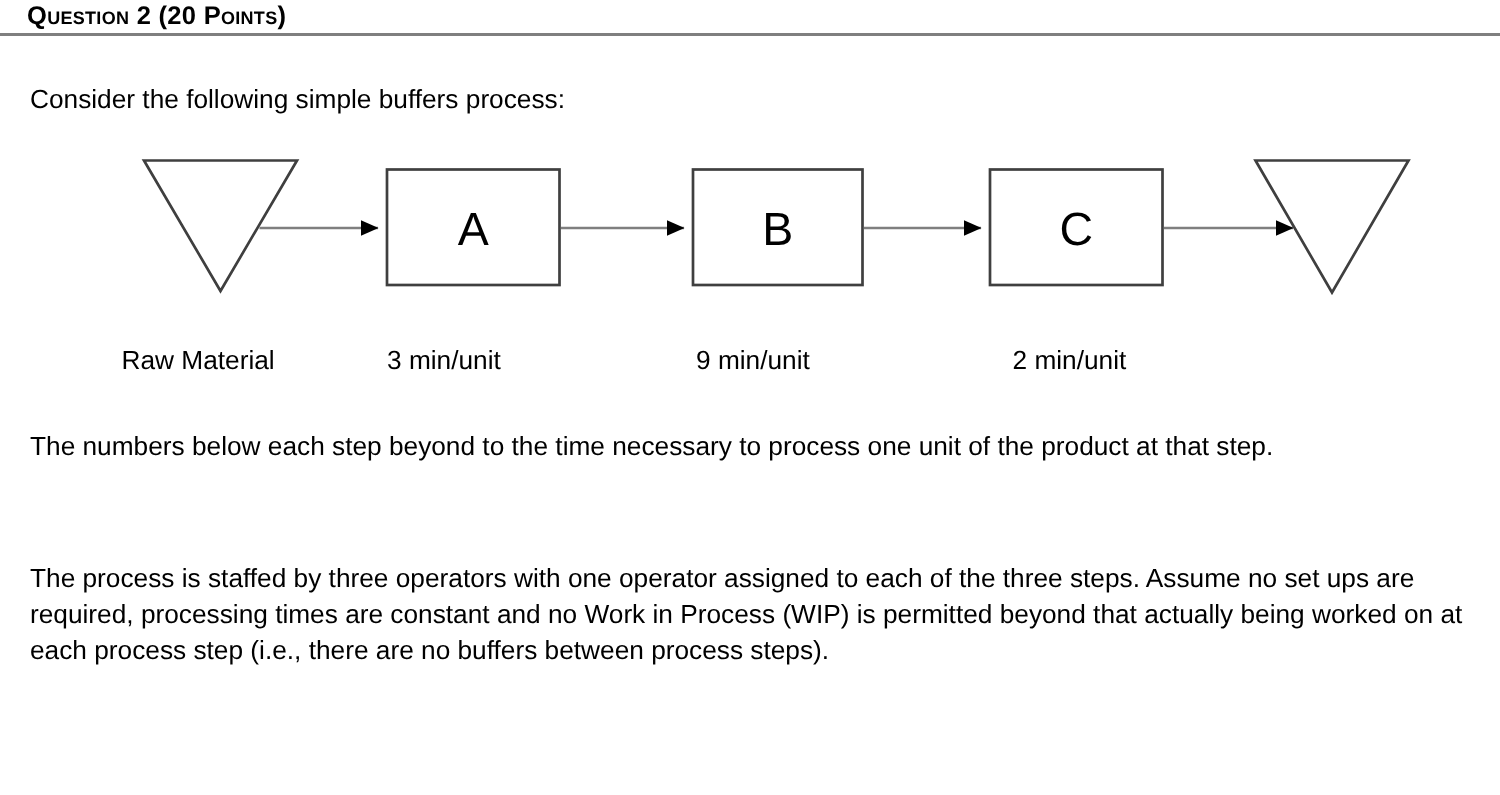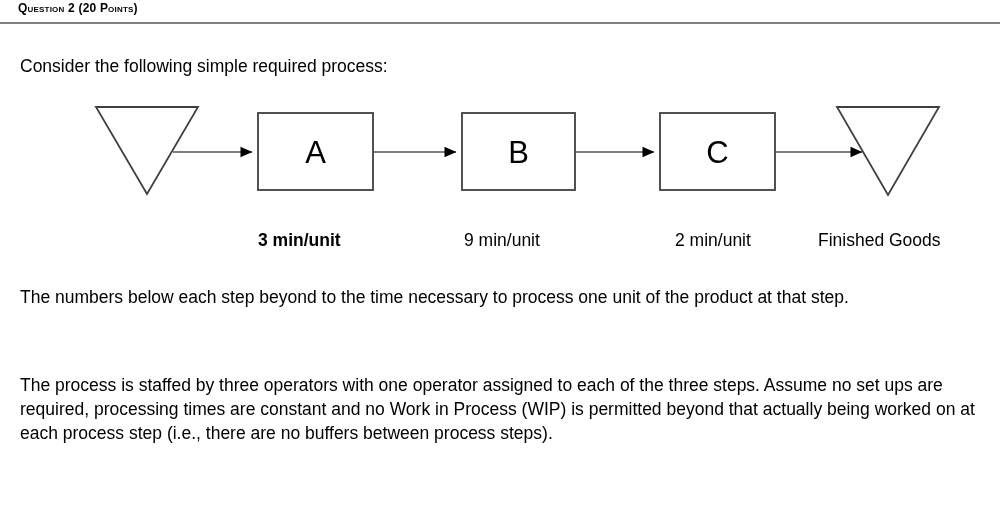--- a/index.html
+++ b/index.html
@@ -17,21 +17,21 @@
     -webkit-font-smoothing: antialiased;
   }
 
   
   .q-title {
     position: absolute;
     left: 18px;
     top: 1px;
     font-family: "Liberation Sans", sans-serif;
     font-weight: bold;
-    font-size: 12px;
+    font-size: 17px;
     font-variant: small-caps;
     letter-spacing: 0.2px;
     color: #000000;
     white-space: nowrap;
   }
   .title-rule {
     position: absolute;
     left: 0px;
     top: 22px;
     width: 1000px;
@@ -74,39 +74,39 @@
   .caption {
     position: absolute;
     top: 0px;
     font-family: "Liberation Sans", sans-serif;
     font-size: 17.5px;
     line-height: 24px;
     color: #000000;
     white-space: nowrap;
   }
   .cap-raw   { left: 81px; }
-  .cap-a     { left: 258px; font-weight: bold; }
+  .cap-a     { left: 258px; }
   .cap-b     { left: 464px; }
   .cap-c     { left: 675px; text-align: right; }
   .cap-fin   { left: 818px; }
 
   .box-letter {
     font-family: "Liberation Sans", sans-serif;
     font-size: 31px;
     fill: #000000;
   }
 </style>
 </head>
 <body>
 
 <div class="q-title">Question 2 (20 Points)</div>
 
 <div class="title-rule"></div>
 
-<div class="para para-intro">Consider the following simple required process:</div>
+<div class="para para-intro">Consider the following simple buffers process:</div>
 
 <div class="diagram">
   <svg width="1000" height="160" viewBox="0 0 1000 160" xmlns="http://www.w3.org/2000/svg">
 
     <defs>
       <marker id="arrowhead" markerWidth="7" markerHeight="7" refX="6.4" refY="3.1" orient="auto" markerUnits="strokeWidth">
         <path d="M0,0.2 L6.6,3.1 L0,6.0 z" fill="#000000"></path>
       </marker>
     </defs>
 
@@ -128,21 +128,21 @@
     <text class="box-letter" x="717.5" y="68" text-anchor="middle">C</text>
 
     <line x1="776" y1="57" x2="862" y2="57" stroke="#7f7f7f" stroke-width="1.8" marker-end="url(#arrowhead)"></line>
 
     <polygon points="837,12 939,12 888,100" fill="#ffffff" stroke="#3f3f3f" stroke-width="1.8"></polygon>
 
   </svg>
 </div>
 
 <div class="captions">
+  <div class="caption cap-raw">Raw Material</div>
   <div class="caption cap-a">3 min/unit</div>
   <div class="caption cap-b">9 min/unit</div>
   <div class="caption cap-c">2 min/unit</div>
-  <div class="caption cap-fin">Finished Goods</div>
 </div>
 
 <div class="para para-numbers">The numbers below each step beyond to the time necessary to process one unit of the product at that step.</div>
 
 <div class="para para-staffing">The process is staffed by three operators with one operator assigned to each of the three steps. Assume no set ups are required, processing times are constant and no Work in Process (WIP) is permitted beyond that actually being worked on at each process step (i.e., there are no buffers between process steps).</div>
 
 </body></html>

